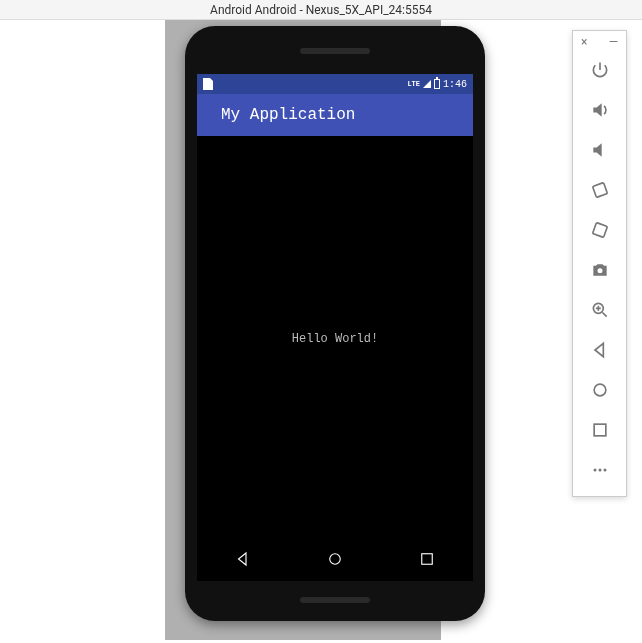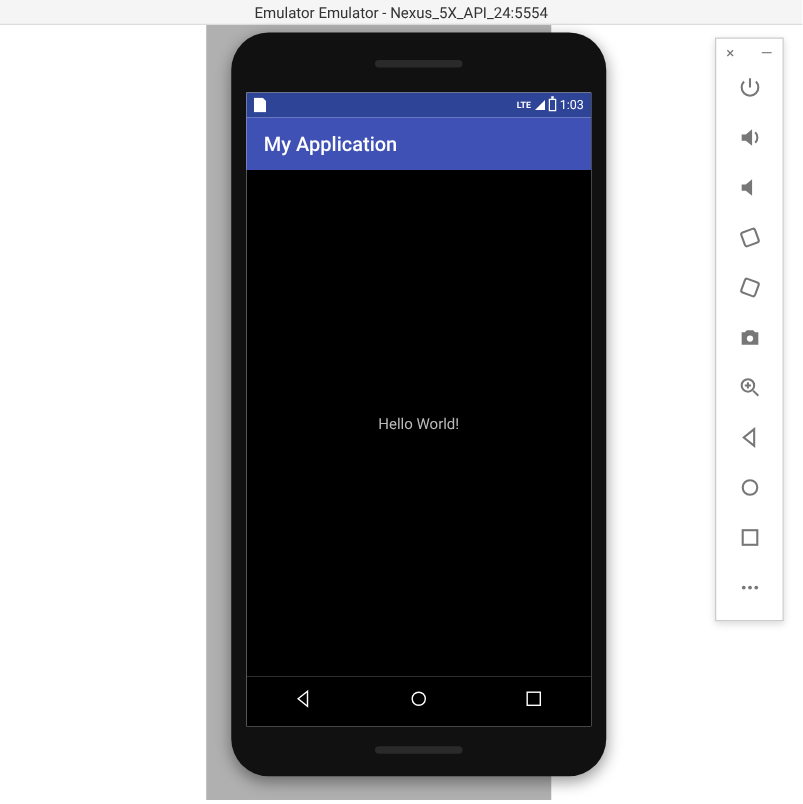--- a/index.html
+++ b/index.html
@@ -22,20 +22,21 @@
     line-height: 20px;
     border-bottom: 1px solid #ddd;
   }
   .emulator-area {
     position: absolute;
     top: 20px;
     left: 165px;
     width: 276px;
     height: 620px;
     background: #b0b0b0;
+    font-family: Liberation Mono, monospace;
   }
   .phone {
     position: absolute;
     top: 6px;
     left: 20px;
     width: 300px;
     height: 595px;
     background: #111;
     border-radius: 30px;
     box-shadow: 0 4px 12px rgba(0,0,0,0.4);
@@ -102,21 +103,21 @@
     content: ''; position: absolute; top: -3px; left: 1px;
     width: 2px; height: 2px; background: #fff;
   }
   .lte { font-size: 7px; font-weight: bold; }
   .appbar {
     height: 42px;
     background: #3f51b5;
     color: #fff;
     display: flex;
     align-items: center;
-    padding: 0 14px;
+    padding: 0 24px;
     font-size: 16px;
     font-weight: 500;
   }
   .content {
     flex: 1;
     display: flex;
     align-items: center;
     justify-content: center;
     background: #000000;
   }
@@ -162,37 +163,37 @@
     justify-content: center;
     cursor: pointer;
     color: #777;
   }
   .tool-btn svg { width: 20px; height: 20px; }
 </style>
 </head>
 <body>
 
 <div class="titlebar">
-  <span>Emulator Emulator - Nexus_5X_API_24:5554</span>
+  <span>Android Android - Nexus_5X_API_24:5554</span>
 </div>
 
 <div class="emulator-area">
   <div class="phone">
     <div class="speaker-top"></div>
     <div class="screen">
 
       <div class="statusbar">
         <div class="left">
           <div class="sd-icon"></div>
         </div>
         <div class="right">
           <span class="lte">LTE</span>
           <div class="sig-icon"></div>
           <div class="batt-icon"></div>
-          <span>1:03</span>
+          <span>1:46</span>
         </div>
       </div>
 
       <div class="appbar">
         <span>My Application</span>
       </div>
 
       <div class="content">
         <span class="hello">Hello World!</span>
       </div>

